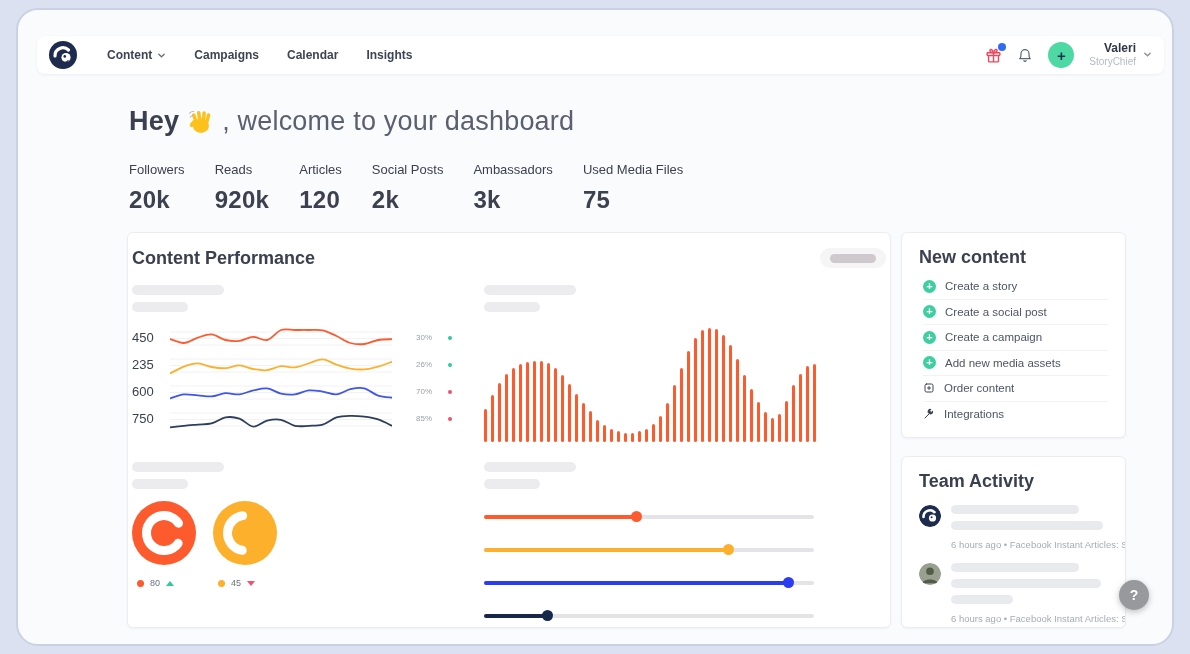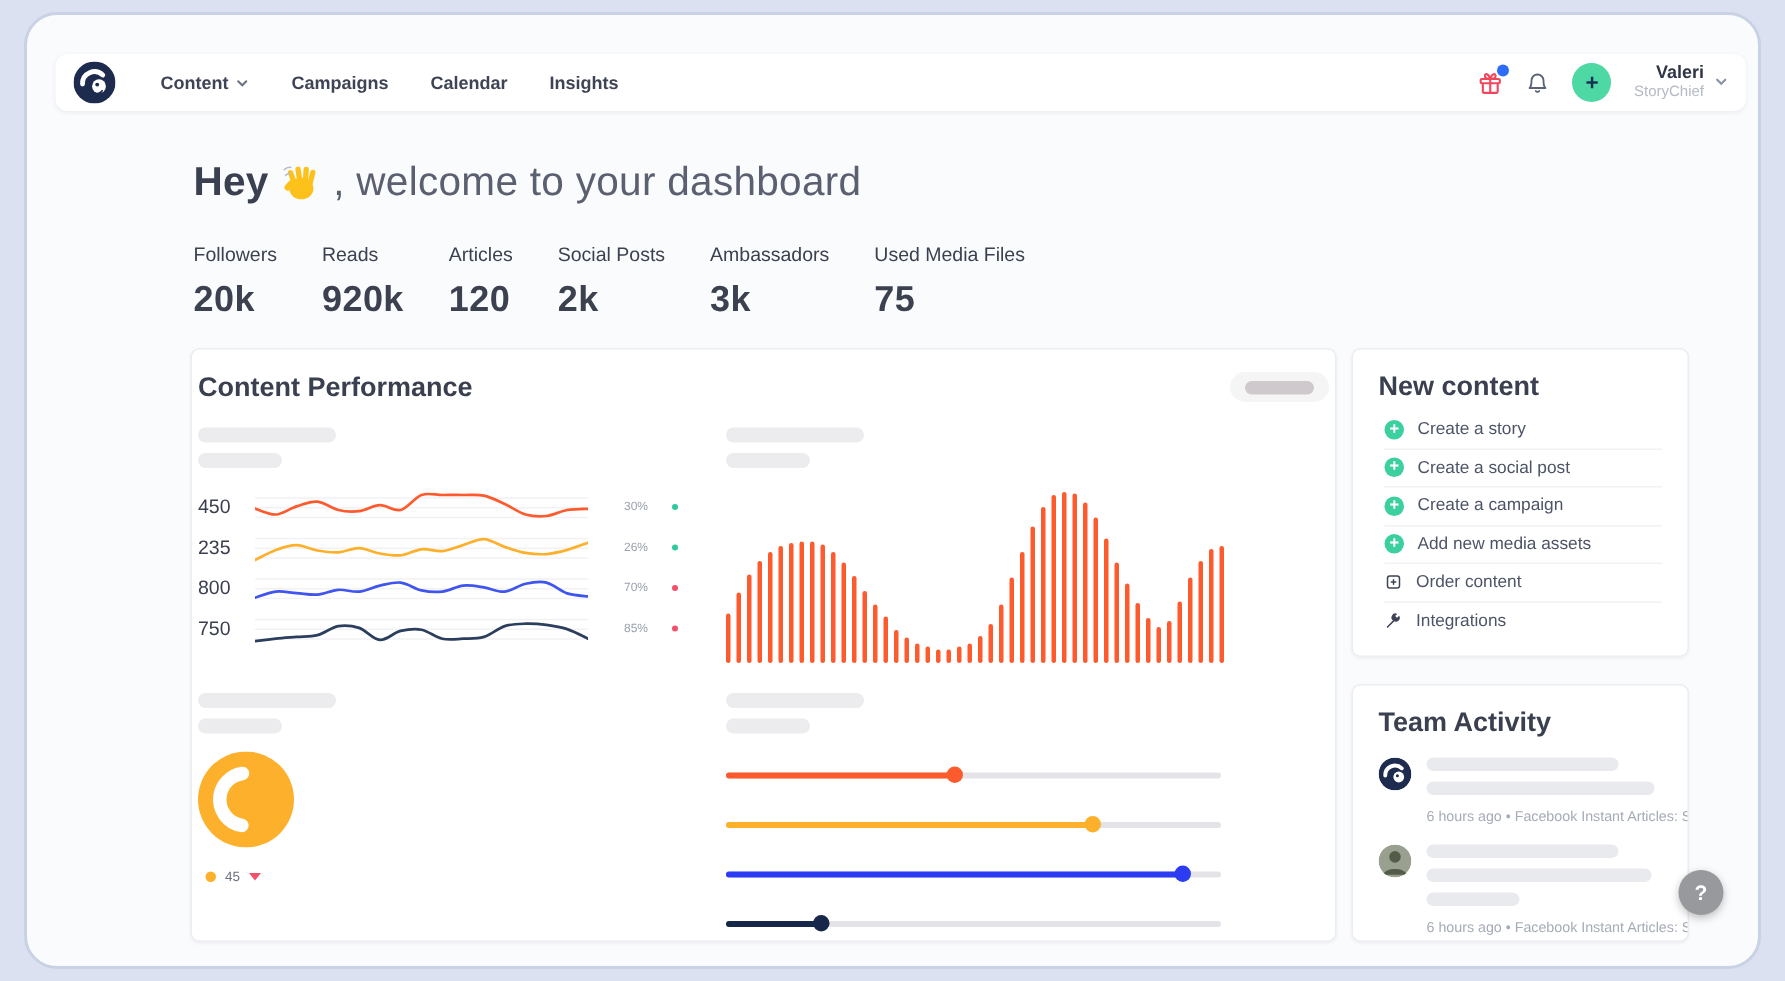--- a/index.html
+++ b/index.html
@@ -216,21 +216,21 @@
                 <svg class="spark-svg" viewBox="0 0 222 26">
                   <line x1="0" y1="7" x2="222" y2="7" stroke="#f2f2f5" stroke-width="1"></line>
                   <line x1="0" y1="13.5" x2="222" y2="13.5" stroke="#f2f2f5" stroke-width="1"></line>
                   <line x1="0" y1="20" x2="222" y2="20" stroke="#f2f2f5" stroke-width="1"></line>
                   <path d="M0.0,21.4 C2.3,20.3 9.3,16.3 13.9,14.6 C18.5,12.9 23.1,11.3 27.8,11.4 C32.4,11.5 37.0,14.2 41.6,15.0 C46.3,15.8 50.9,16.5 55.5,16.2 C60.1,15.9 64.8,13.3 69.4,13.4 C74.0,13.5 78.6,16.2 83.3,17.0 C87.9,17.8 92.5,18.7 97.1,18.2 C101.8,17.7 106.4,14.7 111.0,14.2 C115.6,13.7 120.3,15.9 124.9,15.4 C129.5,14.9 134.1,12.7 138.8,11.4 C143.4,10.1 148.0,7.2 152.6,7.4 C157.3,7.6 161.9,11.1 166.5,12.6 C171.1,14.1 175.8,15.8 180.4,16.6 C185.0,17.4 189.6,17.7 194.3,17.4 C198.9,17.1 203.5,15.9 208.1,14.6 C212.8,13.3 219.7,10.6 222.0,9.8" fill="none" stroke="#fdb02c" stroke-width="1.8" stroke-linecap="round"></path>
                 </svg>
                 <span class="spark-pct">26%</span>
                 <span class="spark-dot" style="background: rgb(46, 201, 160);"></span>
               </div>
               <div class="spark-row">
-                <span class="spark-label">800</span>
+                <span class="spark-label">600</span>
                 <svg class="spark-svg" viewBox="0 0 222 26">
                   <line x1="0" y1="7" x2="222" y2="7" stroke="#f2f2f5" stroke-width="1"></line>
                   <line x1="0" y1="13.5" x2="222" y2="13.5" stroke="#f2f2f5" stroke-width="1"></line>
                   <line x1="0" y1="20" x2="222" y2="20" stroke="#f2f2f5" stroke-width="1"></line>
                   <path d="M0.0,19.4 C2.3,18.7 9.3,15.9 13.9,15.4 C18.5,14.9 23.1,16.1 27.8,16.4 C32.4,16.7 37.0,17.8 41.6,17.4 C46.3,17.0 50.9,14.5 55.5,14.2 C60.1,13.9 64.8,15.9 69.4,15.4 C74.0,14.9 78.6,12.4 83.3,11.4 C87.9,10.4 92.5,8.9 97.1,9.4 C101.8,9.9 106.4,13.6 111.0,14.6 C115.6,15.6 120.3,15.9 124.9,15.4 C129.5,14.9 134.1,11.9 138.8,11.4 C143.4,10.9 148.0,11.9 152.6,12.6 C157.3,13.3 161.9,15.8 166.5,15.4 C171.1,15.0 175.8,11.2 180.4,10.2 C185.0,9.2 189.6,8.3 194.3,9.4 C198.9,10.5 203.5,15.1 208.1,16.6 C212.8,18.1 219.7,18.3 222.0,18.6" fill="none" stroke="#3f55ee" stroke-width="1.8" stroke-linecap="round"></path>
                 </svg>
                 <span class="spark-pct">70%</span>
                 <span class="spark-dot" style="background: rgb(244, 80, 106);"></span>
               </div>
               <div class="spark-row">
@@ -298,20 +298,28 @@
               <div class="bar" style="height: 68px; background: rgb(253, 90, 46);"></div>
               <div class="bar" style="height: 76px; background: rgb(253, 90, 46);"></div>
               <div class="bar" style="height: 78px; background: rgb(253, 90, 46);"></div>
             </div>
         </div>
         <div style="margin-top:20px">
           <div class="skel w1"></div>
           <div class="skel w2"></div>
           <div class="donuts">
               <div class="donut"><svg width="64" height="64" viewBox="0 0 64 64">
+    <circle cx="32" cy="32" r="32" fill="#fd5a2e"></circle>
+    <circle cx="32" cy="32" r="17.5" fill="none" stroke="#fff" stroke-width="9" stroke-linecap="round" stroke-dasharray="88.0 110.0" transform="rotate(36 32 32)"></circle>
+                </svg><div class="donut-meta">
+                  <span class="dm-dot" style="background: rgb(253, 90, 46);"></span>
+                  <span class="dm-val">80</span>
+                  <span class="tri-up"></span>
+                </div></div>
+              <div class="donut"><svg width="64" height="64" viewBox="0 0 64 64">
     <circle cx="32" cy="32" r="32" fill="#fdb02c"></circle>
     <circle cx="32" cy="32" r="17.5" fill="none" stroke="#fff" stroke-width="9" stroke-linecap="round" stroke-dasharray="49.5 110.0" transform="rotate(99 32 32)"></circle>
                 </svg><div class="donut-meta">
                   <span class="dm-dot" style="background: rgb(253, 176, 44);"></span>
                   <span class="dm-val">45</span>
                   <span class="tri-down"></span>
                 </div></div>
             </div>
         </div>
         <div style="margin-top:20px">

